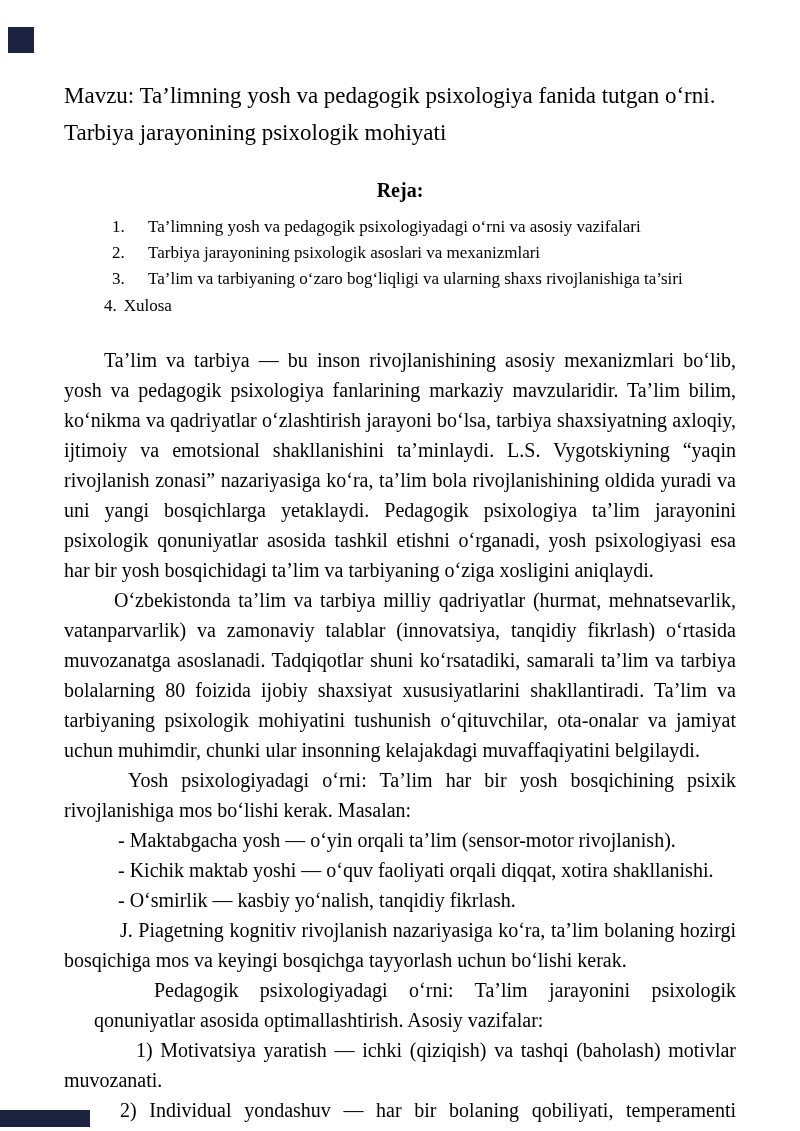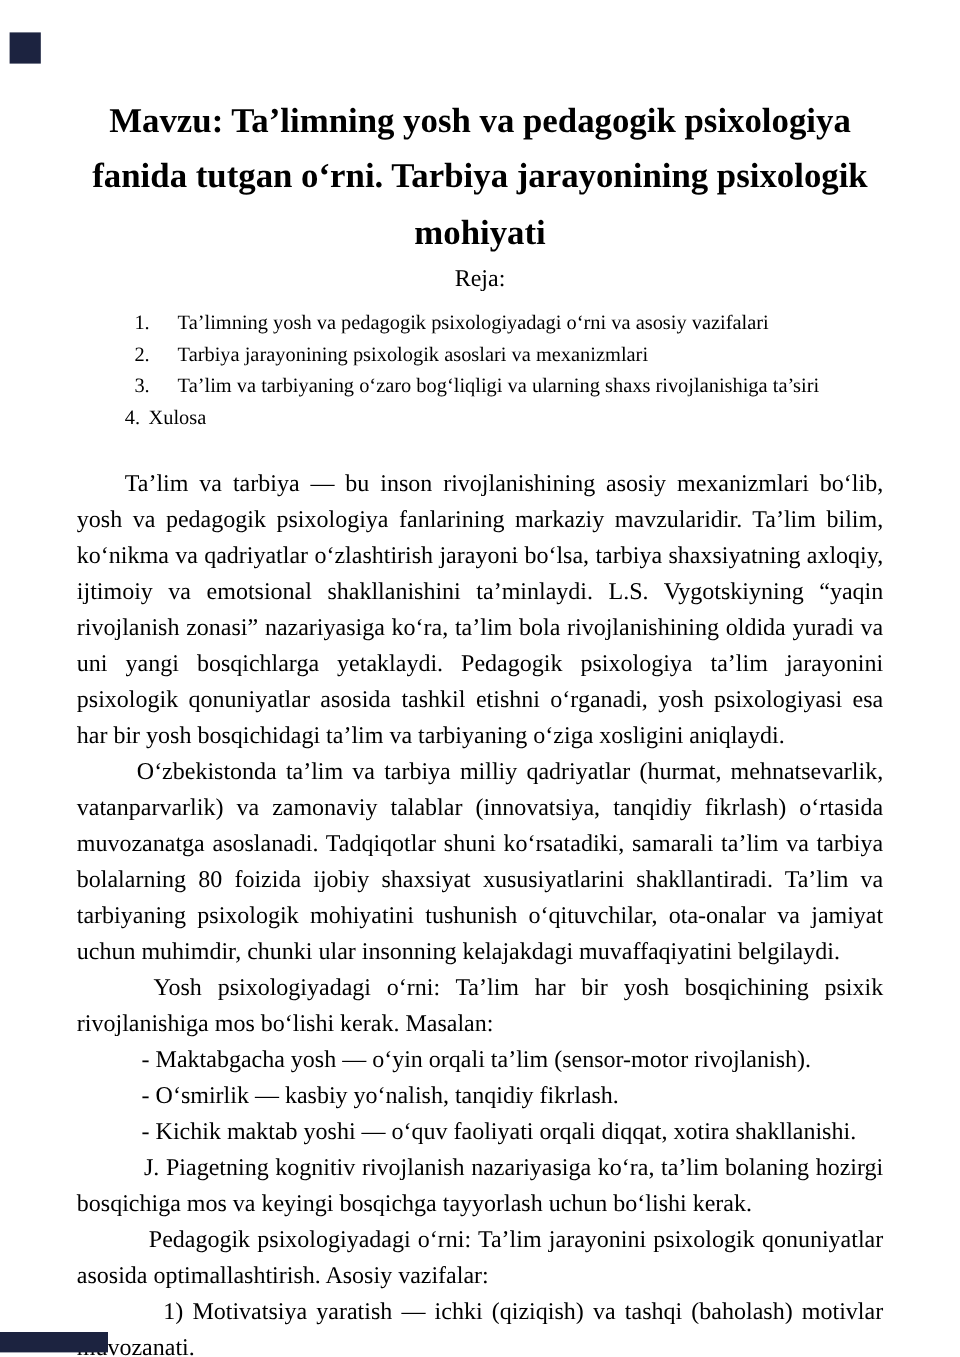--- a/index.html
+++ b/index.html
@@ -21,30 +21,29 @@
   .marker-bottom-left {
     position: absolute;
     left: 0; top: 1110px;
     width: 90px; height: 17px;
     background: #1c2340;
   }
   .content {
     padding: 78px 64px 0 64px;
   }
   .doc-title {
-    font-size: 29px;
-    font-weight: bold;
-    text-align: center;
+    font-size: 23px;
+    font-weight: normal;
     line-height: 1.6;
   }
   .reja-heading {
     font-size: 20px;
-    font-weight: normal;
+    font-weight: bold;
     text-align: center;
-    margin-top: 1px;
+    margin-top: 24px;
     line-height: 1.4;
   }
   .reja-list {
     margin-top: 10px;
     font-size: 17px;
     line-height: 1.55;
   }
   .reja-item {
     display: flex;
     padding-left: 48px;
@@ -72,21 +71,21 @@
   p.para-1 { text-indent: 40px; }
   p.para-2 { text-indent: 50px; }
   p.para-3 { text-indent: 64px; }
   .dash-list p {
     text-align: left;
     padding-left: 54px;
     text-indent: 0;
     font-family: Liberation Serif, serif;
   }
   p.para-4 { text-indent: 56px; }
-  p.para-5 { text-indent: 60px; }
+  p.para-5 { text-indent: 60px; margin-left: 30px; }
   p.para-6 { text-indent: 72px; }
   p.para-7 { text-indent: 56px; }
 </style>
 </head>
 <body>
 
 <div class="marker-top-left"></div>
 <div class="marker-bottom-left"></div>
 
 <div class="content">
@@ -114,22 +113,22 @@
     </div>
   </div>
 
   <div class="body-text">
     <p class="para-1">Ta’lim va tarbiya — bu inson rivojlanishining asosiy mexanizmlari bo‘lib, yosh va pedagogik psixologiya fanlarining markaziy mavzularidir. Ta’lim bilim, ko‘nikma va qadriyatlar o‘zlashtirish jarayoni bo‘lsa, tarbiya shaxsiyatning axloqiy, ijtimoiy va emotsional shakllanishini ta’minlaydi. L.S. Vygotskiyning “yaqin rivojlanish zonasi” nazariyasiga ko‘ra, ta’lim bola rivojlanishining oldida yuradi va uni yangi bosqichlarga yetaklaydi. Pedagogik psixologiya ta’lim jarayonini psixologik qonuniyatlar asosida tashkil etishni o‘rganadi, yosh psixologiyasi esa har bir yosh bosqichidagi ta’lim va tarbiyaning o‘ziga xosligini aniqlaydi.</p>
     <p class="para-2">O‘zbekistonda ta’lim va tarbiya milliy qadriyatlar (hurmat, mehnatsevarlik, vatanparvarlik) va zamonaviy talablar (innovatsiya, tanqidiy fikrlash) o‘rtasida muvozanatga asoslanadi. Tadqiqotlar shuni ko‘rsatadiki, samarali ta’lim va tarbiya bolalarning 80 foizida ijobiy shaxsiyat xususiyatlarini shakllantiradi. Ta’lim va tarbiyaning psixologik mohiyatini tushunish o‘qituvchilar, ota-onalar va jamiyat uchun muhimdir, chunki ular insonning kelajakdagi muvaffaqiyatini belgilaydi.</p>
     <p class="para-3">Yosh psixologiyadagi o‘rni: Ta’lim har bir yosh bosqichining psixik rivojlanishiga mos bo‘lishi kerak. Masalan:</p>
 
     <div class="dash-list">
       <p>- Maktabgacha yosh — o‘yin orqali ta’lim (sensor-motor rivojlanish).</p>
+      <p>- Kichik maktab yoshi — o‘quv faoliyati orqali diqqat, xotira shakllanishi.</p>
       <p>- O‘smirlik — kasbiy yo‘nalish, tanqidiy fikrlash.</p>
-      <p>- Kichik maktab yoshi — o‘quv faoliyati orqali diqqat, xotira shakllanishi.</p>
     </div>
 
     <p class="para-4">J. Piagetning kognitiv rivojlanish nazariyasiga ko‘ra, ta’lim bolaning hozirgi bosqichiga mos va keyingi bosqichga tayyorlash uchun bo‘lishi kerak.</p>
     <p class="para-5">Pedagogik psixologiyadagi o‘rni: Ta’lim jarayonini psixologik qonuniyatlar asosida optimallashtirish. Asosiy vazifalar:</p>
     <p class="para-6">1) Motivatsiya yaratish — ichki (qiziqish) va tashqi (baholash) motivlar muvozanati.</p>
     <p class="para-7">2) Individual yondashuv — har bir bolaning qobiliyati, temperamenti hisobga olinadi.</p>
   </div>
 
 </div>
 

